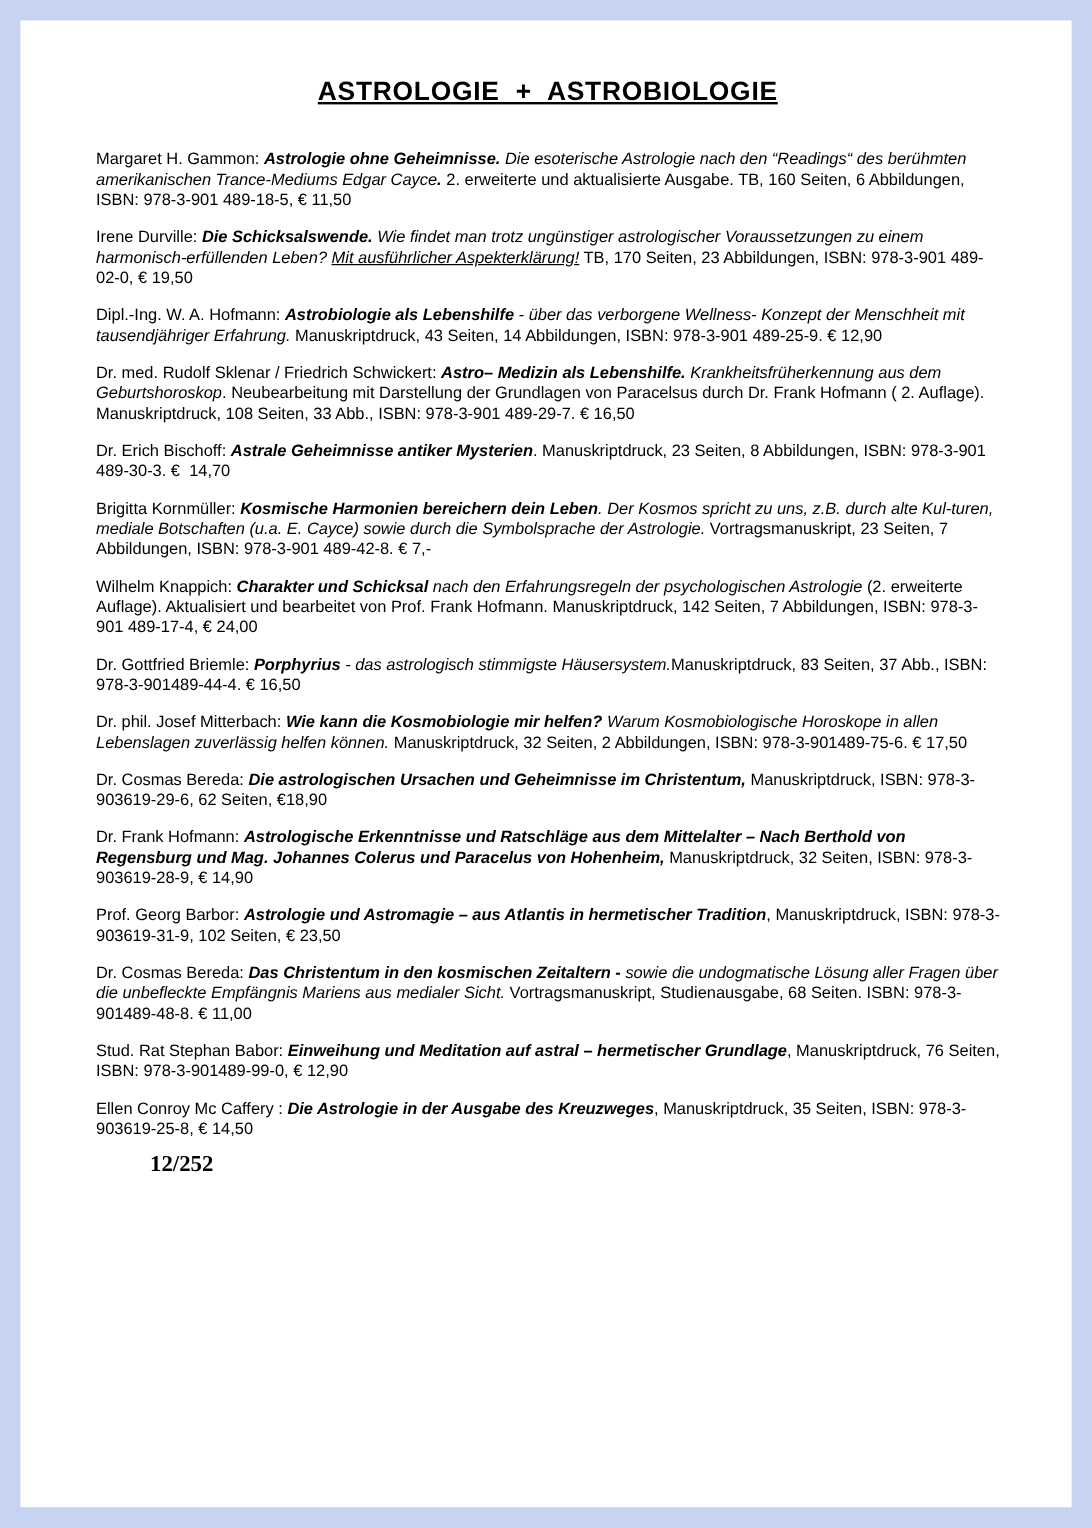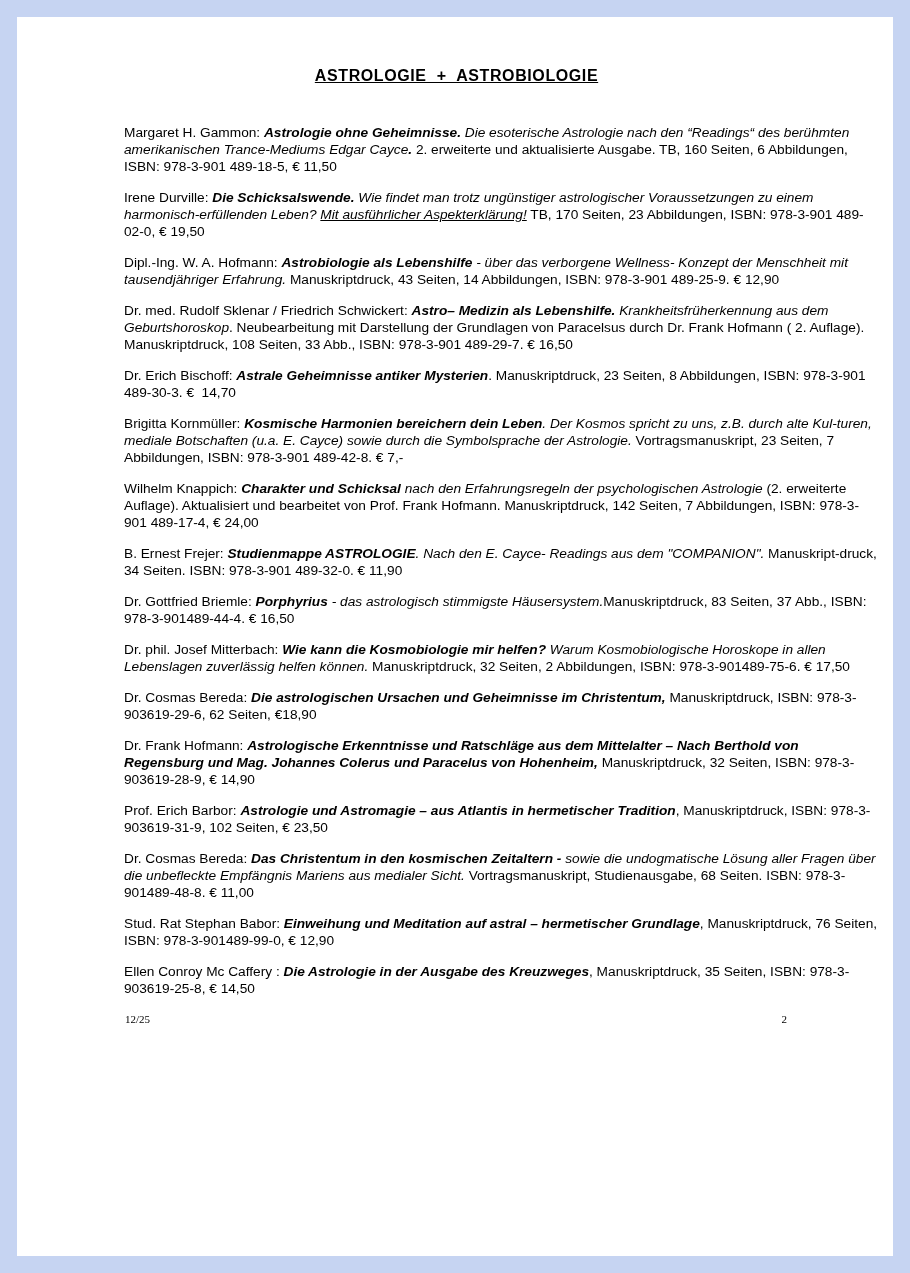--- a/index.html
+++ b/index.html
@@ -15,69 +15,69 @@
     left: 17px; top: 17px;
     width: 876px; height: 1239px;
     background: #ffffff;
     overflow: hidden;
     box-sizing: border-box;
     padding: 49px 60px 0 63px;
   }
   h1.doc-title {
     margin: 0 0 38px 0;
     text-align: center;
-    font-size: 16px;
+    font-size: 22px;
     line-height: 20px;
     font-weight: bold;
     letter-spacing: 0.6px;
     text-decoration: underline;
     white-space: pre;
   }
-  .entries { width: 755px; margin-left: 44px; }
+  .entries { width: 755px; }
   p.entry {
     margin: 0 0 14px 0;
     font-size: 13.7px;
     line-height: 17px;
     white-space: pre-wrap;
   }
   .seg-n  { }
   .seg-i  { font-style: italic; }
   .seg-bi { font-weight: bold; font-style: italic; }
   .seg-iu { font-style: italic; text-decoration: underline; }
   .page-footer {
     width: 755px;
     display: flex;
-    justify-content: space-between;
+    justify-content: flex-start;
     font-family: "Liberation Serif", serif;
-    font-size: 11px;
+    font-size: 19px;
     line-height: 16px;
     padding-left: 45px;
     padding-right: 48px;
     box-sizing: border-box;
+    font-weight: bold;
   }
 </style>
 </head>
 <body style="background: rgb(198, 212, 242); color: rgb(0, 0, 0);">
 
 <div class="sheet">
   <h1 class="doc-title">ASTROLOGIE  +  ASTROBIOLOGIE</h1>
   <div class="entries" id="entries">
       <p class="entry"><span class="seg-n">Margaret H. Gammon: </span><span class="seg-bi">Astrologie ohne Geheimnisse. </span><span class="seg-i">Die esoterische Astrologie nach den “Readings“ des berühmten amerikanischen Trance-Mediums Edgar Cayce</span><span class="seg-bi">. </span><span class="seg-n">2. erweiterte und aktualisierte Ausgabe. TB, 160 Seiten, 6 Abbildungen, ISBN: 978-3-901 489-18-5, € 11,50</span></p>
       <p class="entry"><span class="seg-n">Irene Durville: </span><span class="seg-bi">Die Schicksalswende. </span><span class="seg-i">Wie findet man trotz ungünstiger astrologischer Voraussetzungen zu einem harmonisch-erfüllenden Leben? </span><span class="seg-iu">Mit ausführlicher Aspekterklärung!</span><span class="seg-n"> TB, 170 Seiten, 23 Abbildungen, ISBN: 978-3-901 489-02-0, € 19,50</span></p>
       <p class="entry"><span class="seg-n">Dipl.-Ing. W. A. Hofmann: </span><span class="seg-bi">Astrobiologie als Lebenshilfe</span><span class="seg-i"> - über das verborgene Wellness- Konzept der Menschheit mit tausendjähriger Erfahrung. </span><span class="seg-n">Manuskriptdruck, 43 Seiten, 14 Abbildungen, ISBN: 978-3-901 489-25-9. € 12,90</span></p>
       <p class="entry"><span class="seg-n">Dr. med. Rudolf Sklenar / Friedrich Schwickert: </span><span class="seg-bi">Astro– Medizin als Lebenshilfe. </span><span class="seg-i">Krankheitsfrüherkennung aus dem Geburtshoroskop</span><span class="seg-n">. Neubearbeitung mit Darstellung der Grundlagen von Paracelsus durch Dr. Frank Hofmann ( 2. Auflage). Manuskriptdruck, 108 Seiten, 33 Abb., ISBN: 978-3-901 489-29-7. € 16,50</span></p>
       <p class="entry"><span class="seg-n">Dr. Erich Bischoff: </span><span class="seg-bi">Astrale Geheimnisse antiker Mysterien</span><span class="seg-n">. Manuskriptdruck, 23 Seiten, 8 Abbildungen, ISBN: 978-3-901 489-30-3. €  14,70</span></p>
       <p class="entry"><span class="seg-n">Brigitta Kornmüller: </span><span class="seg-bi">Kosmische Harmonien bereichern dein Leben</span><span class="seg-i">. Der Kosmos spricht zu uns, z.B. durch alte Kul-turen, mediale Botschaften (u.a. E. Cayce) sowie durch die Symbolsprache der Astrologie. </span><span class="seg-n">Vortragsmanuskript, 23 Seiten, 7 Abbildungen, ISBN: 978-3-901 489-42-8. € 7,-</span></p>
       <p class="entry"><span class="seg-n">Wilhelm Knappich: </span><span class="seg-bi">Charakter und Schicksal</span><span class="seg-i"> nach den Erfahrungsregeln der psychologischen Astrologie</span><span class="seg-n"> (2. erweiterte Auflage). Aktualisiert und bearbeitet von Prof. Frank Hofmann. Manuskriptdruck, 142 Seiten, 7 Abbildungen, ISBN: 978-3-901 489-17-4, € 24,00</span></p>
-      <p class="entry"><span class="seg-n">B. Ernest Frejer: </span><span class="seg-bi">Studienmappe ASTROLOGIE</span><span class="seg-i">. Nach den E. Cayce- Readings aus dem "COMPANION". </span><span class="seg-n">Manuskript-druck, 34 Seiten. ISBN: 978-3-901 489-32-0. € 11,90</span></p>
       <p class="entry"><span class="seg-n">Dr. Gottfried Briemle: </span><span class="seg-bi">Porphyrius</span><span class="seg-i"> - das astrologisch stimmigste Häusersystem.</span><span class="seg-n">Manuskriptdruck, 83 Seiten, 37 Abb., ISBN: 978-3-901489-44-4. € 16,50</span></p>
       <p class="entry"><span class="seg-n">Dr. phil. Josef Mitterbach: </span><span class="seg-bi">Wie kann die Kosmobiologie mir helfen? </span><span class="seg-i">Warum Kosmobiologische Horoskope in allen Lebenslagen zuverlässig helfen können. </span><span class="seg-n">Manuskriptdruck, 32 Seiten, 2 Abbildungen, ISBN: 978-3-901489-75-6. € 17,50</span></p>
       <p class="entry"><span class="seg-n">Dr. Cosmas Bereda: </span><span class="seg-bi">Die astrologischen Ursachen und Geheimnisse im Christentum,</span><span class="seg-n"> Manuskriptdruck, ISBN: 978-3-903619-29-6, 62 Seiten, €18,90</span></p>
       <p class="entry"><span class="seg-n">Dr. Frank Hofmann: </span><span class="seg-bi">Astrologische Erkenntnisse und Ratschläge aus dem Mittelalter – Nach Berthold von Regensburg und Mag. Johannes Colerus und Paracelus von Hohenheim,</span><span class="seg-n"> Manuskriptdruck, 32 Seiten, ISBN: 978-3-903619-28-9, € 14,90</span></p>
-      <p class="entry"><span class="seg-n">Prof. Erich Barbor: </span><span class="seg-bi">Astrologie und Astromagie – aus Atlantis in hermetischer Tradition</span><span class="seg-n">, Manuskriptdruck, ISBN: 978-3-903619-31-9, 102 Seiten, € 23,50</span></p>
+      <p class="entry"><span class="seg-n">Prof. Georg Barbor: </span><span class="seg-bi">Astrologie und Astromagie – aus Atlantis in hermetischer Tradition</span><span class="seg-n">, Manuskriptdruck, ISBN: 978-3-903619-31-9, 102 Seiten, € 23,50</span></p>
       <p class="entry"><span class="seg-n">Dr. Cosmas Bereda: </span><span class="seg-bi">Das Christentum in den kosmischen Zeitaltern - </span><span class="seg-i">sowie die undogmatische Lösung aller Fragen über die unbefleckte Empfängnis Mariens aus medialer Sicht. </span><span class="seg-n">Vortragsmanuskript, Studienausgabe, 68 Seiten. ISBN: 978-3-901489-48-8. € 11,00</span></p>
       <p class="entry"><span class="seg-n">Stud. Rat Stephan Babor: </span><span class="seg-bi">Einweihung und Meditation auf astral – hermetischer Grundlage</span><span class="seg-n">, Manuskriptdruck, 76 Seiten, ISBN: 978-3-901489-99-0, € 12,90</span></p>
       <p class="entry"><span class="seg-n">Ellen Conroy Mc Caffery : </span><span class="seg-bi">Die Astrologie in der Ausgabe des Kreuzweges</span><span class="seg-n">, Manuskriptdruck, 35 Seiten, ISBN: 978-3-903619-25-8, € 14,50</span></p>
     </div>
   <div class="page-footer">
     <span>12/25</span>
     <span>2</span>
   </div>
 </div>
 

